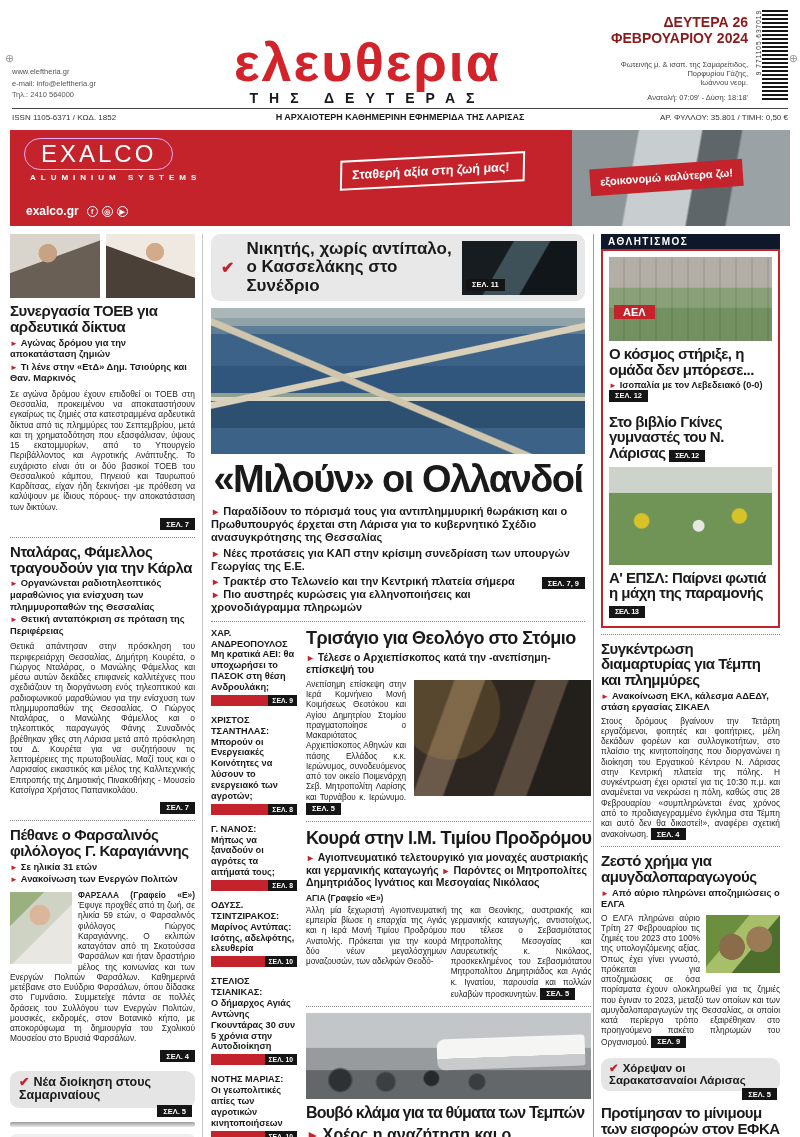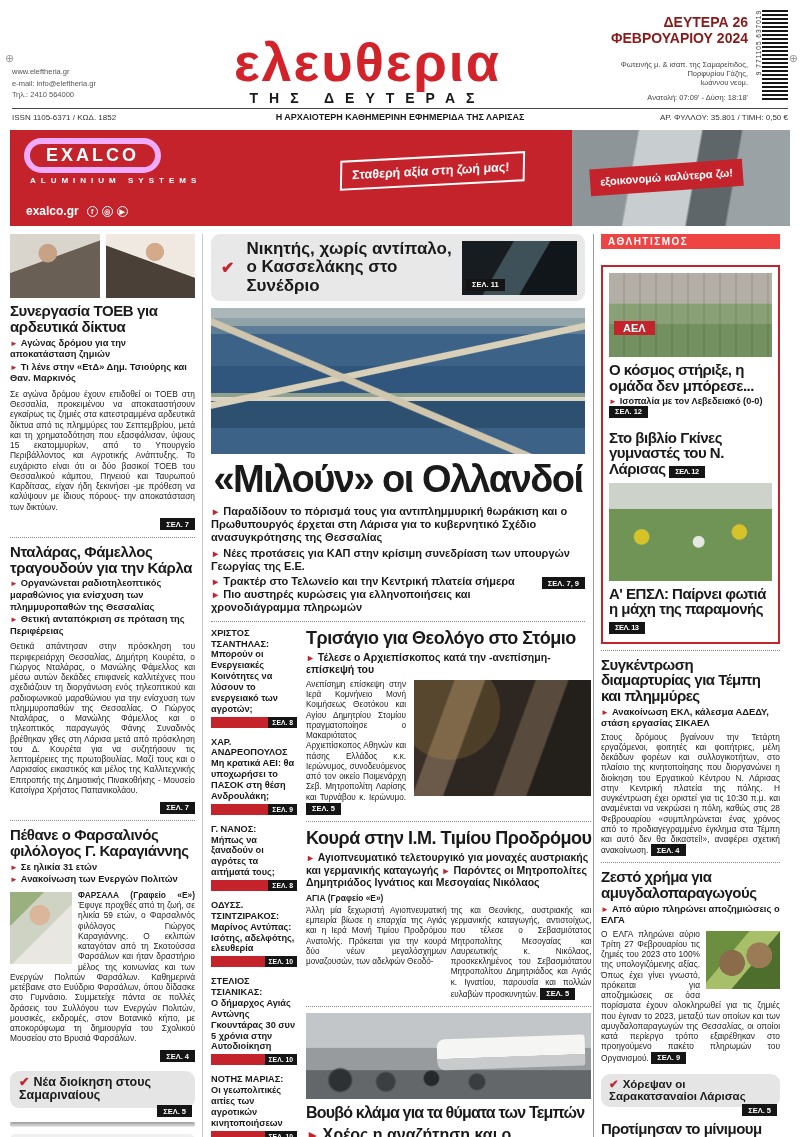--- a/index.html
+++ b/index.html
@@ -22,21 +22,21 @@
   .barcode { width:26px; height:92px; background:repeating-linear-gradient(180deg,#161616 0 2px,#fff 2px 4px); }
   .barcode-num { writing-mode:vertical-rl; transform:rotate(180deg); font-size:6.5px; color:#333; letter-spacing:1px; }
   .mast-bottom { display:flex; justify-content:space-between; align-items:center; border-top:1px solid #444; margin-top:2px; padding:3px 0 2px; font-size:8px; }
   .mast-issn { color:#333; width:200px; }
   .mast-tagline { font-weight:bold; font-size:9px; }
   .mast-issue { width:200px; text-align:right; color:#333; }
 
   
   .ad { display:flex; height:96px; margin:6px 10px 8px; }
   .ad-red { flex:1; background:#c4232b; color:#fff; position:relative; padding:8px 14px; }
-  .ad-logo { display:inline-block; border:6px solid #f0abfc; border-radius:22px; padding:1px 16px; font-size:18px; font-weight:700; letter-spacing:3px; }
+  .ad-logo { display:inline-block; border:1px solid #f0abfc; border-radius:22px; padding:1px 16px; font-size:24px; font-weight:400; letter-spacing:3px; }
   .ad-logo-sub { font-size:8px; letter-spacing:5px; margin:3px 0 0 6px; font-weight:bold; }
   .ad-bottom { position:absolute; left:16px; bottom:8px; display:flex; align-items:center; gap:8px; font-weight:bold; font-size:12px; }
   .soc { display:inline-flex; gap:4px; }
   .soc span { width:11px; height:11px; border:1px solid #fff; border-radius:50%; font-size:7px; line-height:10px; text-align:center; display:inline-block; }
   .ad-tagline { position:absolute; left:330px; top:26px; width:185px; border:2px solid #fff; padding:6px 10px; font-size:12.5px; font-weight:bold; transform:rotate(-3deg) skewX(-4deg); line-height:1.15; }
   .ad-photo { width:218px; background:linear-gradient(100deg,#8d9599 0 28%,#c8cdd0 29% 55%,#5e666a 56% 72%,#9aa2a6 73% 100%); position:relative; }
   .ad-claim { position:absolute; left:18px; top:34px; background:#c4232b; color:#fff; font-size:11px; font-weight:bold; padding:7px 10px; transform:rotate(-4deg); line-height:1.2; }
 
   
   .content { display:grid; grid-template-columns:192px 392px 186px; padding:0 10px; }
@@ -99,21 +99,21 @@
   .two-col { display:grid; grid-template-columns:1fr 1fr; gap:4px; font-size:8.2px; line-height:1.25; text-align:justify; }
   .ph-train { height:86px; margin:5px 0; background:
       radial-gradient(circle at 12% 78%, #2e3134 0 4%, transparent 5%),
       radial-gradient(circle at 28% 80%, #3c3f42 0 4%, transparent 5%),
       radial-gradient(circle at 44% 76%, #26292c 0 4%, transparent 5%),
       radial-gradient(circle at 60% 80%, #3a3d40 0 4%, transparent 5%),
       linear-gradient(180deg,#c2c6c8 0 40%,#979b9d 41% 66%,#63676a 67% 100%); }
   .ph-train:after { content:""; position:absolute; right:6px; top:28%; width:52%; height:36%; background:linear-gradient(#f5f5f3 0 62%,#c9cacc 63% 100%); border-radius:8px 3px 3px 8px; transform:rotate(-2deg); }
 
   
-  .sport-head { background:#ef4444; color:#fff; font-weight:bold; font-size:10px; letter-spacing:1.5px; padding:2px 7px; margin-bottom:16px; }
+  .sport-head { background:#0f172a; color:#fff; font-weight:bold; font-size:10px; letter-spacing:1.5px; padding:2px 7px; margin-bottom:0; }
   .sport-box { border:2px solid #c4232b; padding:6px; }
   .ph-ael { height:84px; background:
       repeating-linear-gradient(90deg, transparent 0 14px, #00000014 14px 16px),
       linear-gradient(180deg,#b3afa7 0 36%,#8aa077 37% 60%,#739060 61% 100%); }
   .ael-badge { position:absolute; left:5px; bottom:22px; background:#c4232b; color:#fff; font-weight:bold; font-size:11px; padding:1px 9px; }
   .head-s { font-size:15px; font-weight:bold; letter-spacing:-0.5px; line-height:1.05; margin:5px 0 2px; }
   .s-bullet { font-size:9.2px; font-weight:bold; }
   .ph-epsl { height:98px; margin-top:5px; background:
       radial-gradient(circle at 20% 55%, #d8c22a 0 5%, transparent 6%),
       radial-gradient(circle at 55% 60%, #e6e6e2 0 5%, transparent 6%),
@@ -249,33 +249,33 @@
       <div class="main-bullets">
         <p><span class="b-arrow">►</span><span>Παραδίδουν το πόρισμά τους για αντιπλημμυρική θωράκιση και ο Πρωθυπουργός έρχεται στη Λάρισα για το κυβερνητικό Σχέδιο ανασυγκρότησης της Θεσσαλίας</span></p>
         <p><span class="b-arrow">►</span><span>Νέες προτάσεις για ΚΑΠ στην κρίσιμη συνεδρίαση των υπουργών Γεωργίας της Ε.Ε.</span></p>
         <p><span class="badge">ΣΕΛ. 7, 9</span><span class="b-arrow">►</span><span>Τρακτέρ στο Τελωνείο και την Κεντρική πλατεία σήμερα</span> <span class="b-arrow">►</span><span>Πιο αυστηρές κυρώσεις για ελληνοποιήσεις και χρονοδιάγραμμα πληρωμών</span></p>
       </div>
       <div class="dotted"></div>
 
       <div class="mid-lower">
         <div>
           <div class="op-item">
+            <span class="op-author">ΧΑΡ. ΑΝΔΡΕΟΠΟΥΛΟΣ</span>
+            <span>Μη κρατικά ΑΕΙ: θα υποχωρήσει το ΠΑΣΟΚ στη θέση Ανδρουλάκη;</span>
+            <div class="op-page">
+                <span class="op-bar"></span>
+                <span class="op-badge">ΣΕΛ. 9</span>
+              </div>
+          </div>
+          <div class="op-item">
             <span class="op-author">ΧΡΙΣΤΟΣ ΤΣΑΝΤΗΛΑΣ:</span>
             <span>Μπορούν οι Ενεργειακές Κοινότητες να λύσουν το ενεργειακό των αγροτών;</span>
             <div class="op-page">
                 <span class="op-bar"></span>
                 <span class="op-badge">ΣΕΛ. 8</span>
-              </div>
-          </div>
-          <div class="op-item">
-            <span class="op-author">ΧΑΡ. ΑΝΔΡΕΟΠΟΥΛΟΣ</span>
-            <span>Μη κρατικά ΑΕΙ: θα υποχωρήσει το ΠΑΣΟΚ στη θέση Ανδρουλάκη;</span>
-            <div class="op-page">
-                <span class="op-bar"></span>
-                <span class="op-badge">ΣΕΛ. 9</span>
               </div>
           </div>
           <div class="op-item">
             <span class="op-author">Γ. ΝΑΝΟΣ:</span>
             <span>Μήπως να ξαναδούν οι αγρότες τα αιτήματά τους;</span>
             <div class="op-page">
                 <span class="op-bar"></span>
                 <span class="op-badge">ΣΕΛ. 8</span>
               </div>
           </div>

